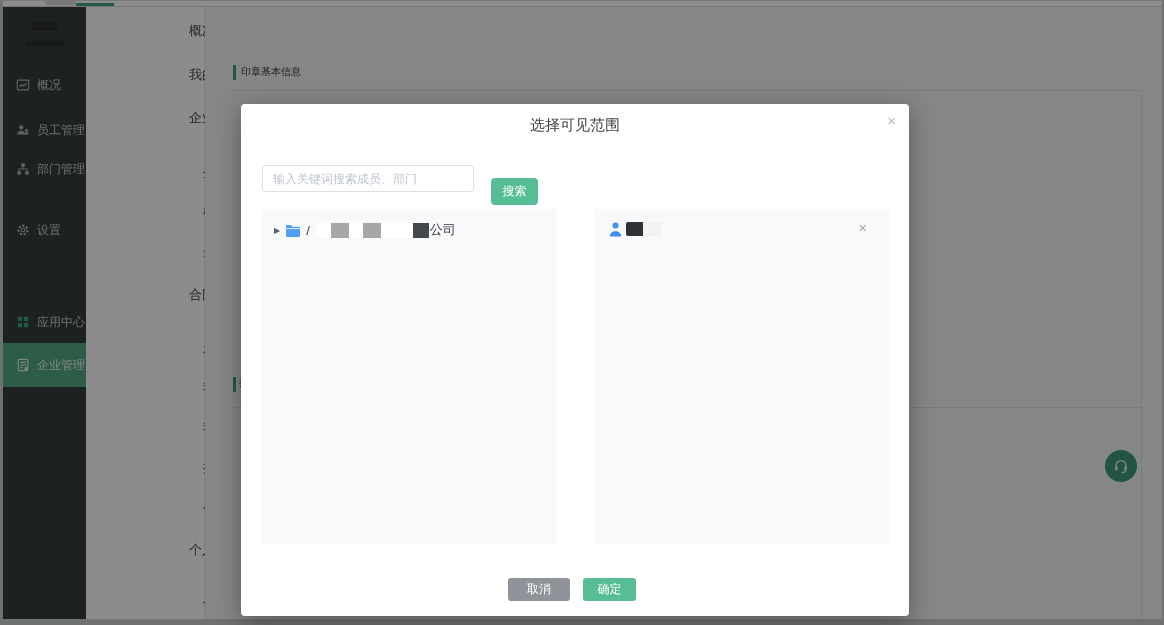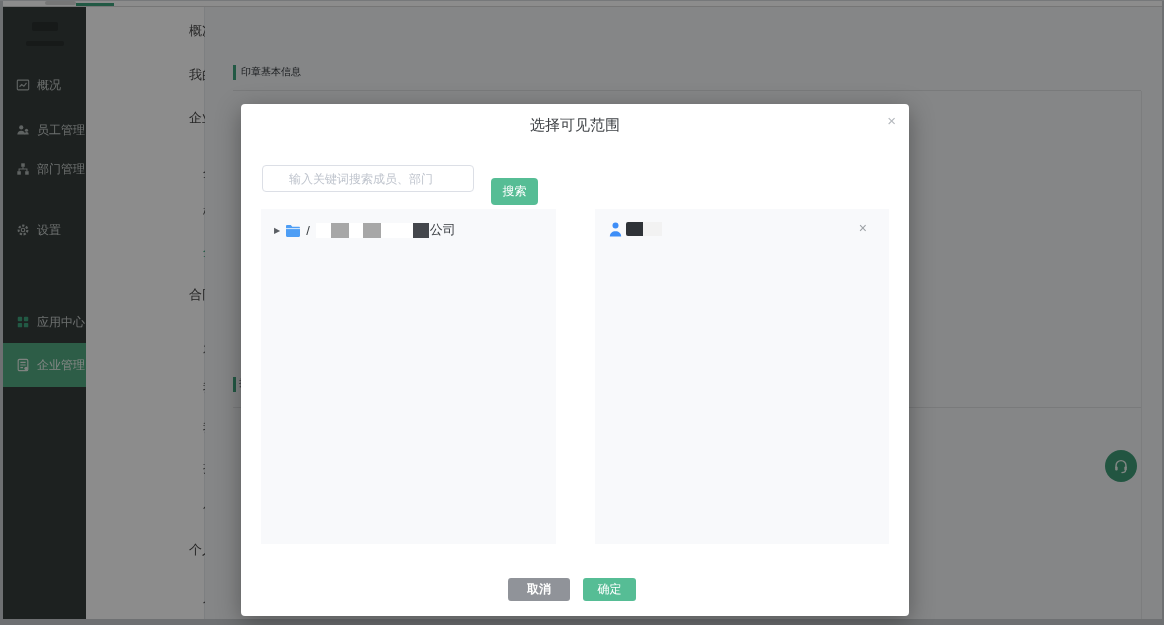--- a/index.html
+++ b/index.html
@@ -46,37 +46,37 @@
   .vline { position:absolute; left:936px; top:84px; width:1px; height:528px; background:#E2E4E6; }
   .fab { position:absolute; left:900px; top:443px; width:32px; height:32px; border-radius:50%; background:#3F9C77; display:flex; align-items:center; justify-content:center; cursor:pointer; }
 
   
   .backdrop { position:absolute; left:0; top:0; width:1164px; height:625px; background:rgba(0,0,0,0.45); z-index:5; }
 
   
   .modal { position:absolute; left:241px; top:96px; width:668px; height:512px; background:#FFFFFF; border-radius:4px; box-shadow:0 6px 24px rgba(0,0,0,0.35); z-index:10;margin-top:8px; }
   .modal-title { position:absolute; left:0; top:12px; width:100%; text-align:center; font-size:15px; color:#3F4246; }
   .modal-close { position:absolute; right:13px; top:9px; font-size:15px; color:#B4B8BD; cursor:pointer; line-height:1; }
-  .search-input { position:absolute; left:21px; top:61px; width:212px; height:27px; border:1px solid #DCDFE6; border-radius:4px; font-size:12px; color:#3A3E42; padding:0 26px; outline:none; background:#fff; font-family:"Liberation Sans", sans-serif; }
+  .search-input { position:absolute; left:21px; top:61px; width:212px; height:27px; border:1px solid #DCDFE6; border-radius:4px; font-size:12px; color:#3A3E42; padding:0 10px; outline:none; background:#fff; font-family:"Liberation Sans", sans-serif; }
   .search-input::placeholder { color:#BFC4CD; }
   .btn { border:none; border-radius:4px; color:#fff; font-size:12px; cursor:pointer; font-family:"Liberation Sans", sans-serif; }
   .search-btn { position:absolute; left:250px; top:74px; width:47px; height:27px; background:#56BD95; }
   .panel { position:absolute; top:105px; height:335px; background:#F8F9FB; overflow:hidden; }
   .panel.left { left:20px; width:295px; }
   .panel.right { left:354px; width:294px; }
   .tree-row { position:absolute; left:13px; top:12px; display:flex; align-items:center; cursor:pointer; }
   .expand-arrow { font-size:8px; color:#5A5E63; margin-right:5px; cursor:pointer; }
   .tree-text { font-size:13px; color:#3A3E42; margin-left:5px; }
   .rblock { display:inline-block; height:15px; vertical-align:middle; }
   .blocks { display:flex; align-items:center; height:15px; }
   .sel-row { position:absolute; left:14px; top:11px; right:0; height:18px; display:flex; align-items:center; }
   .sel-blocks { display:flex; align-items:center; height:14px; margin-left:4px; }
   .remove-x { position:absolute; right:22px; top:12px; font-size:14px; color:#9DA1A6; cursor:pointer; line-height:1; }
   .footer-btn { position:absolute; top:474px; height:23px; }
-  .cancel-btn { left:267px; width:62px; background:#909399; border-radius:3px;font-weight:bold; }
+  .cancel-btn { left:267px; width:62px; background:#909399; border-radius:3px; }
   .confirm-btn { left:342px; width:53px; background:#56BD95; border-radius:3px; }
 
   svg { display:block; }
 </style>
 </head>
 <body>
 
 <div class="screen">
 
   <div class="topstrip">

